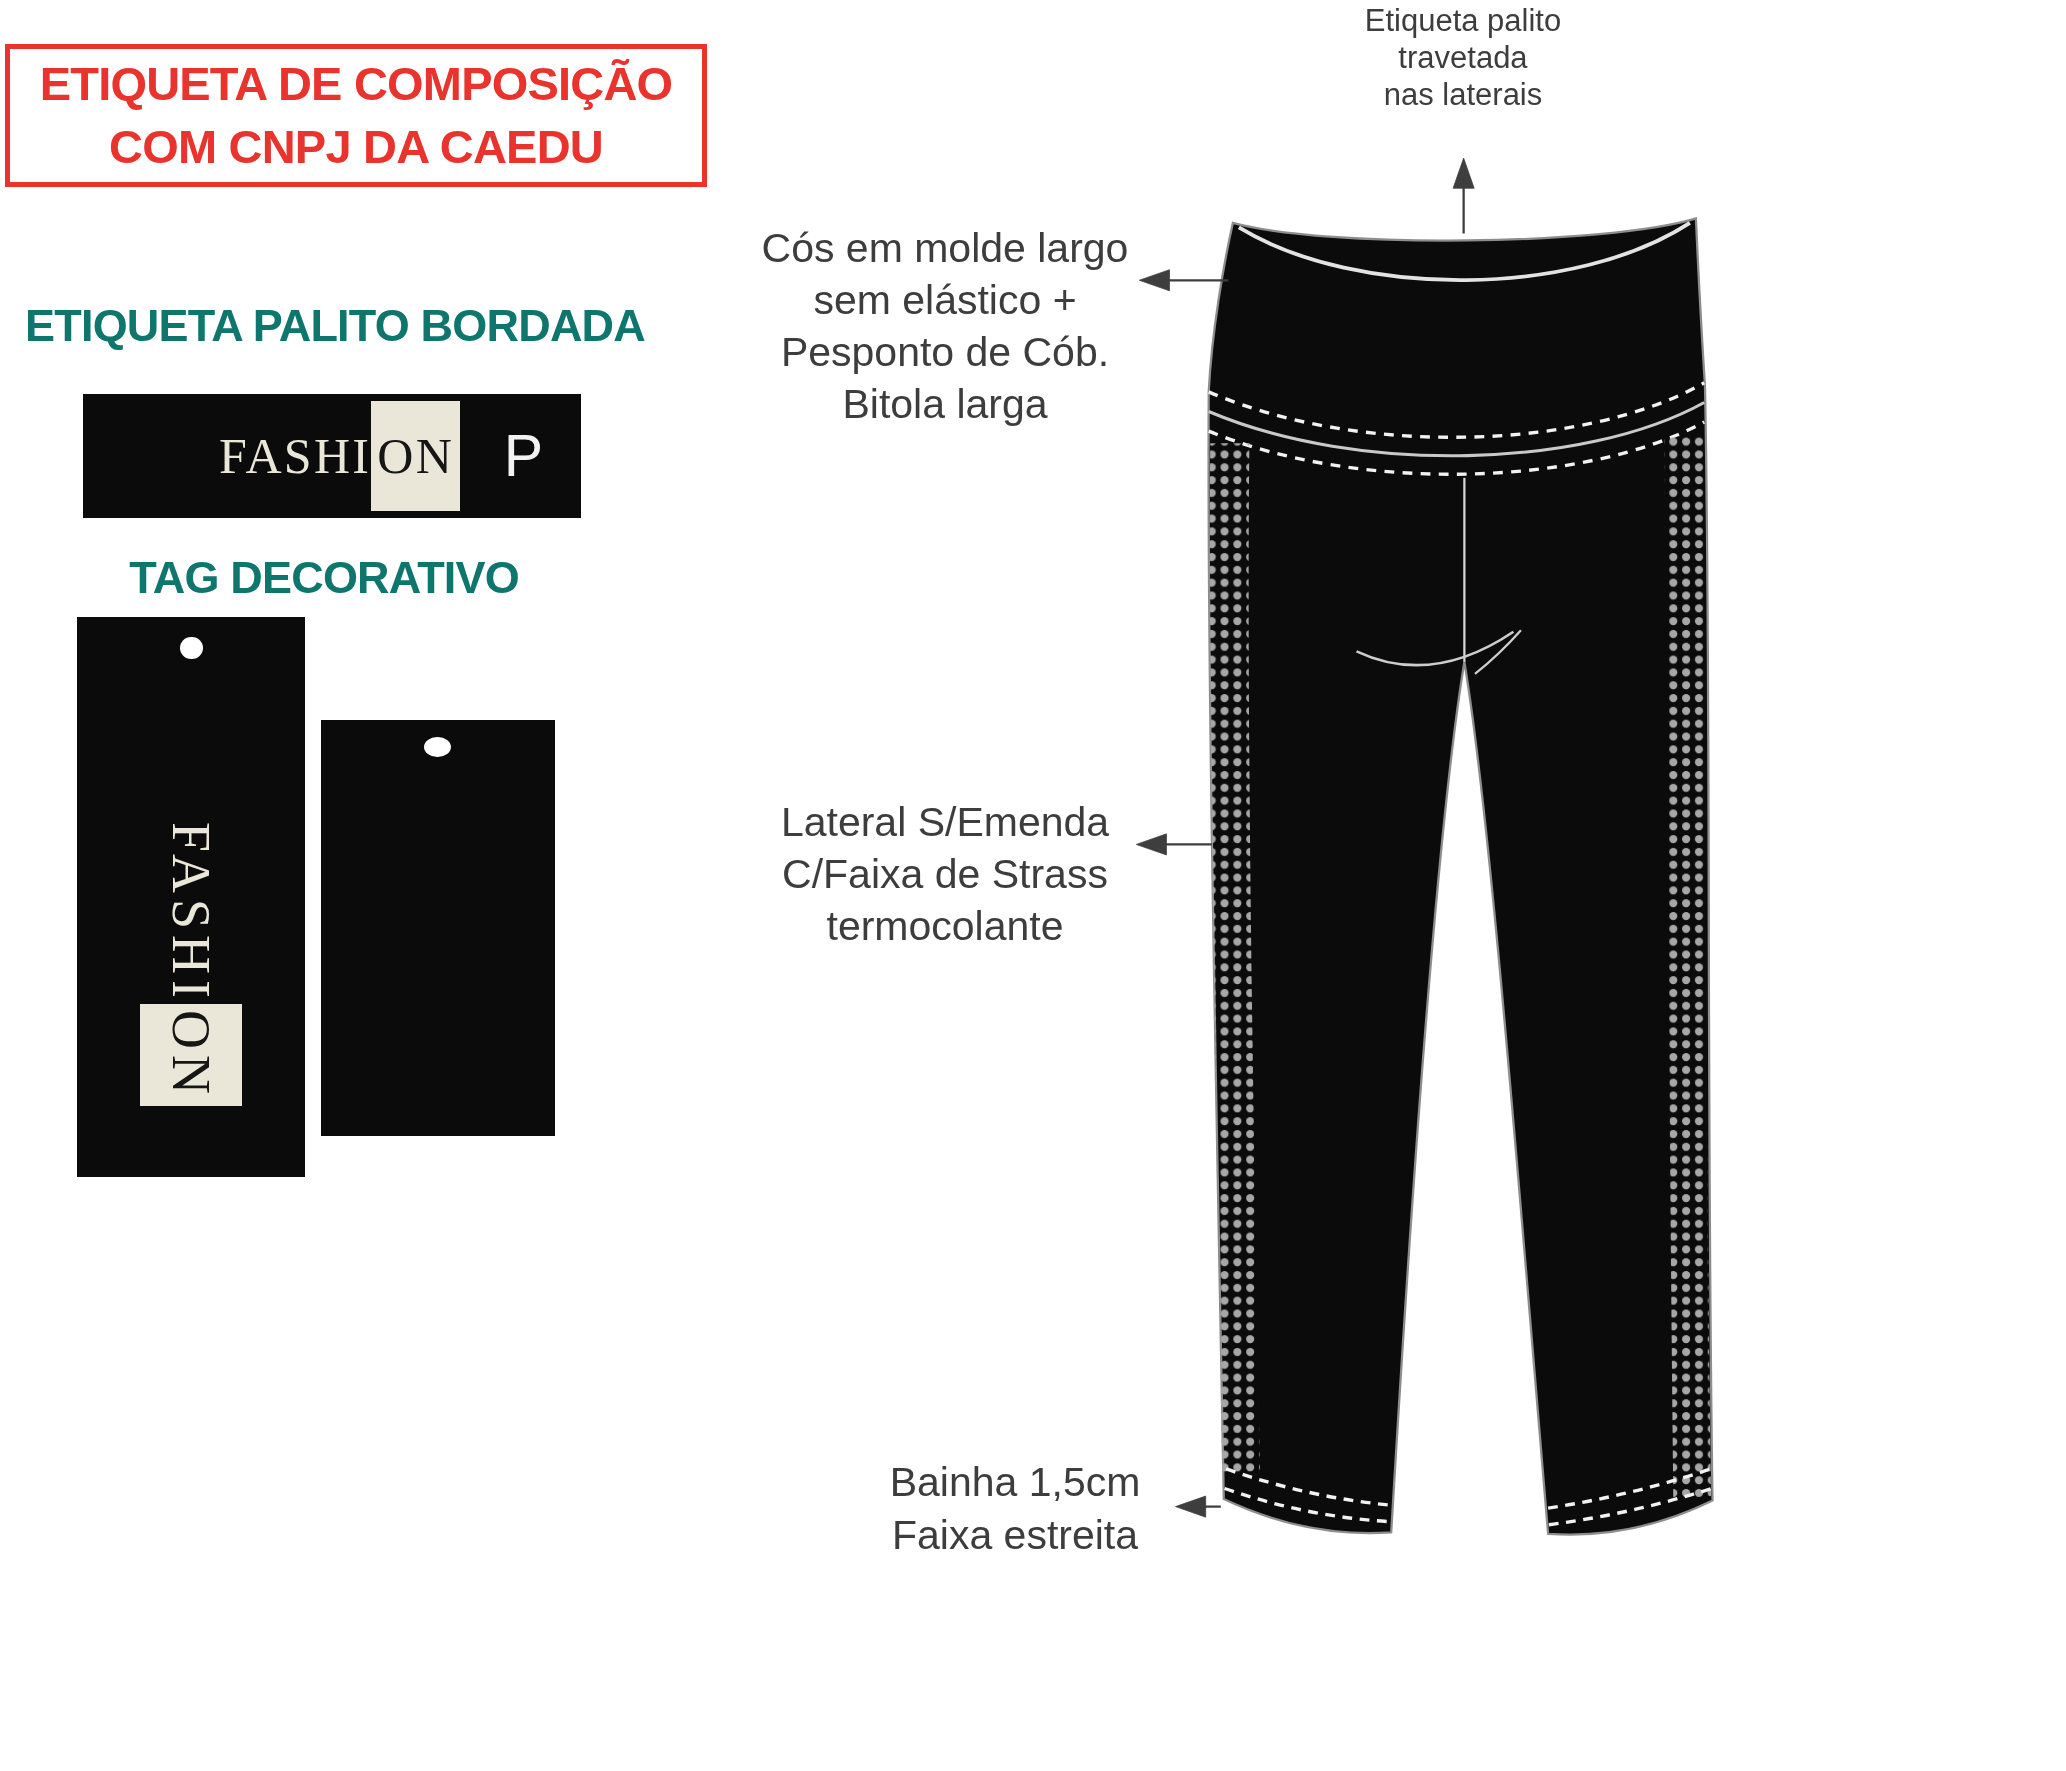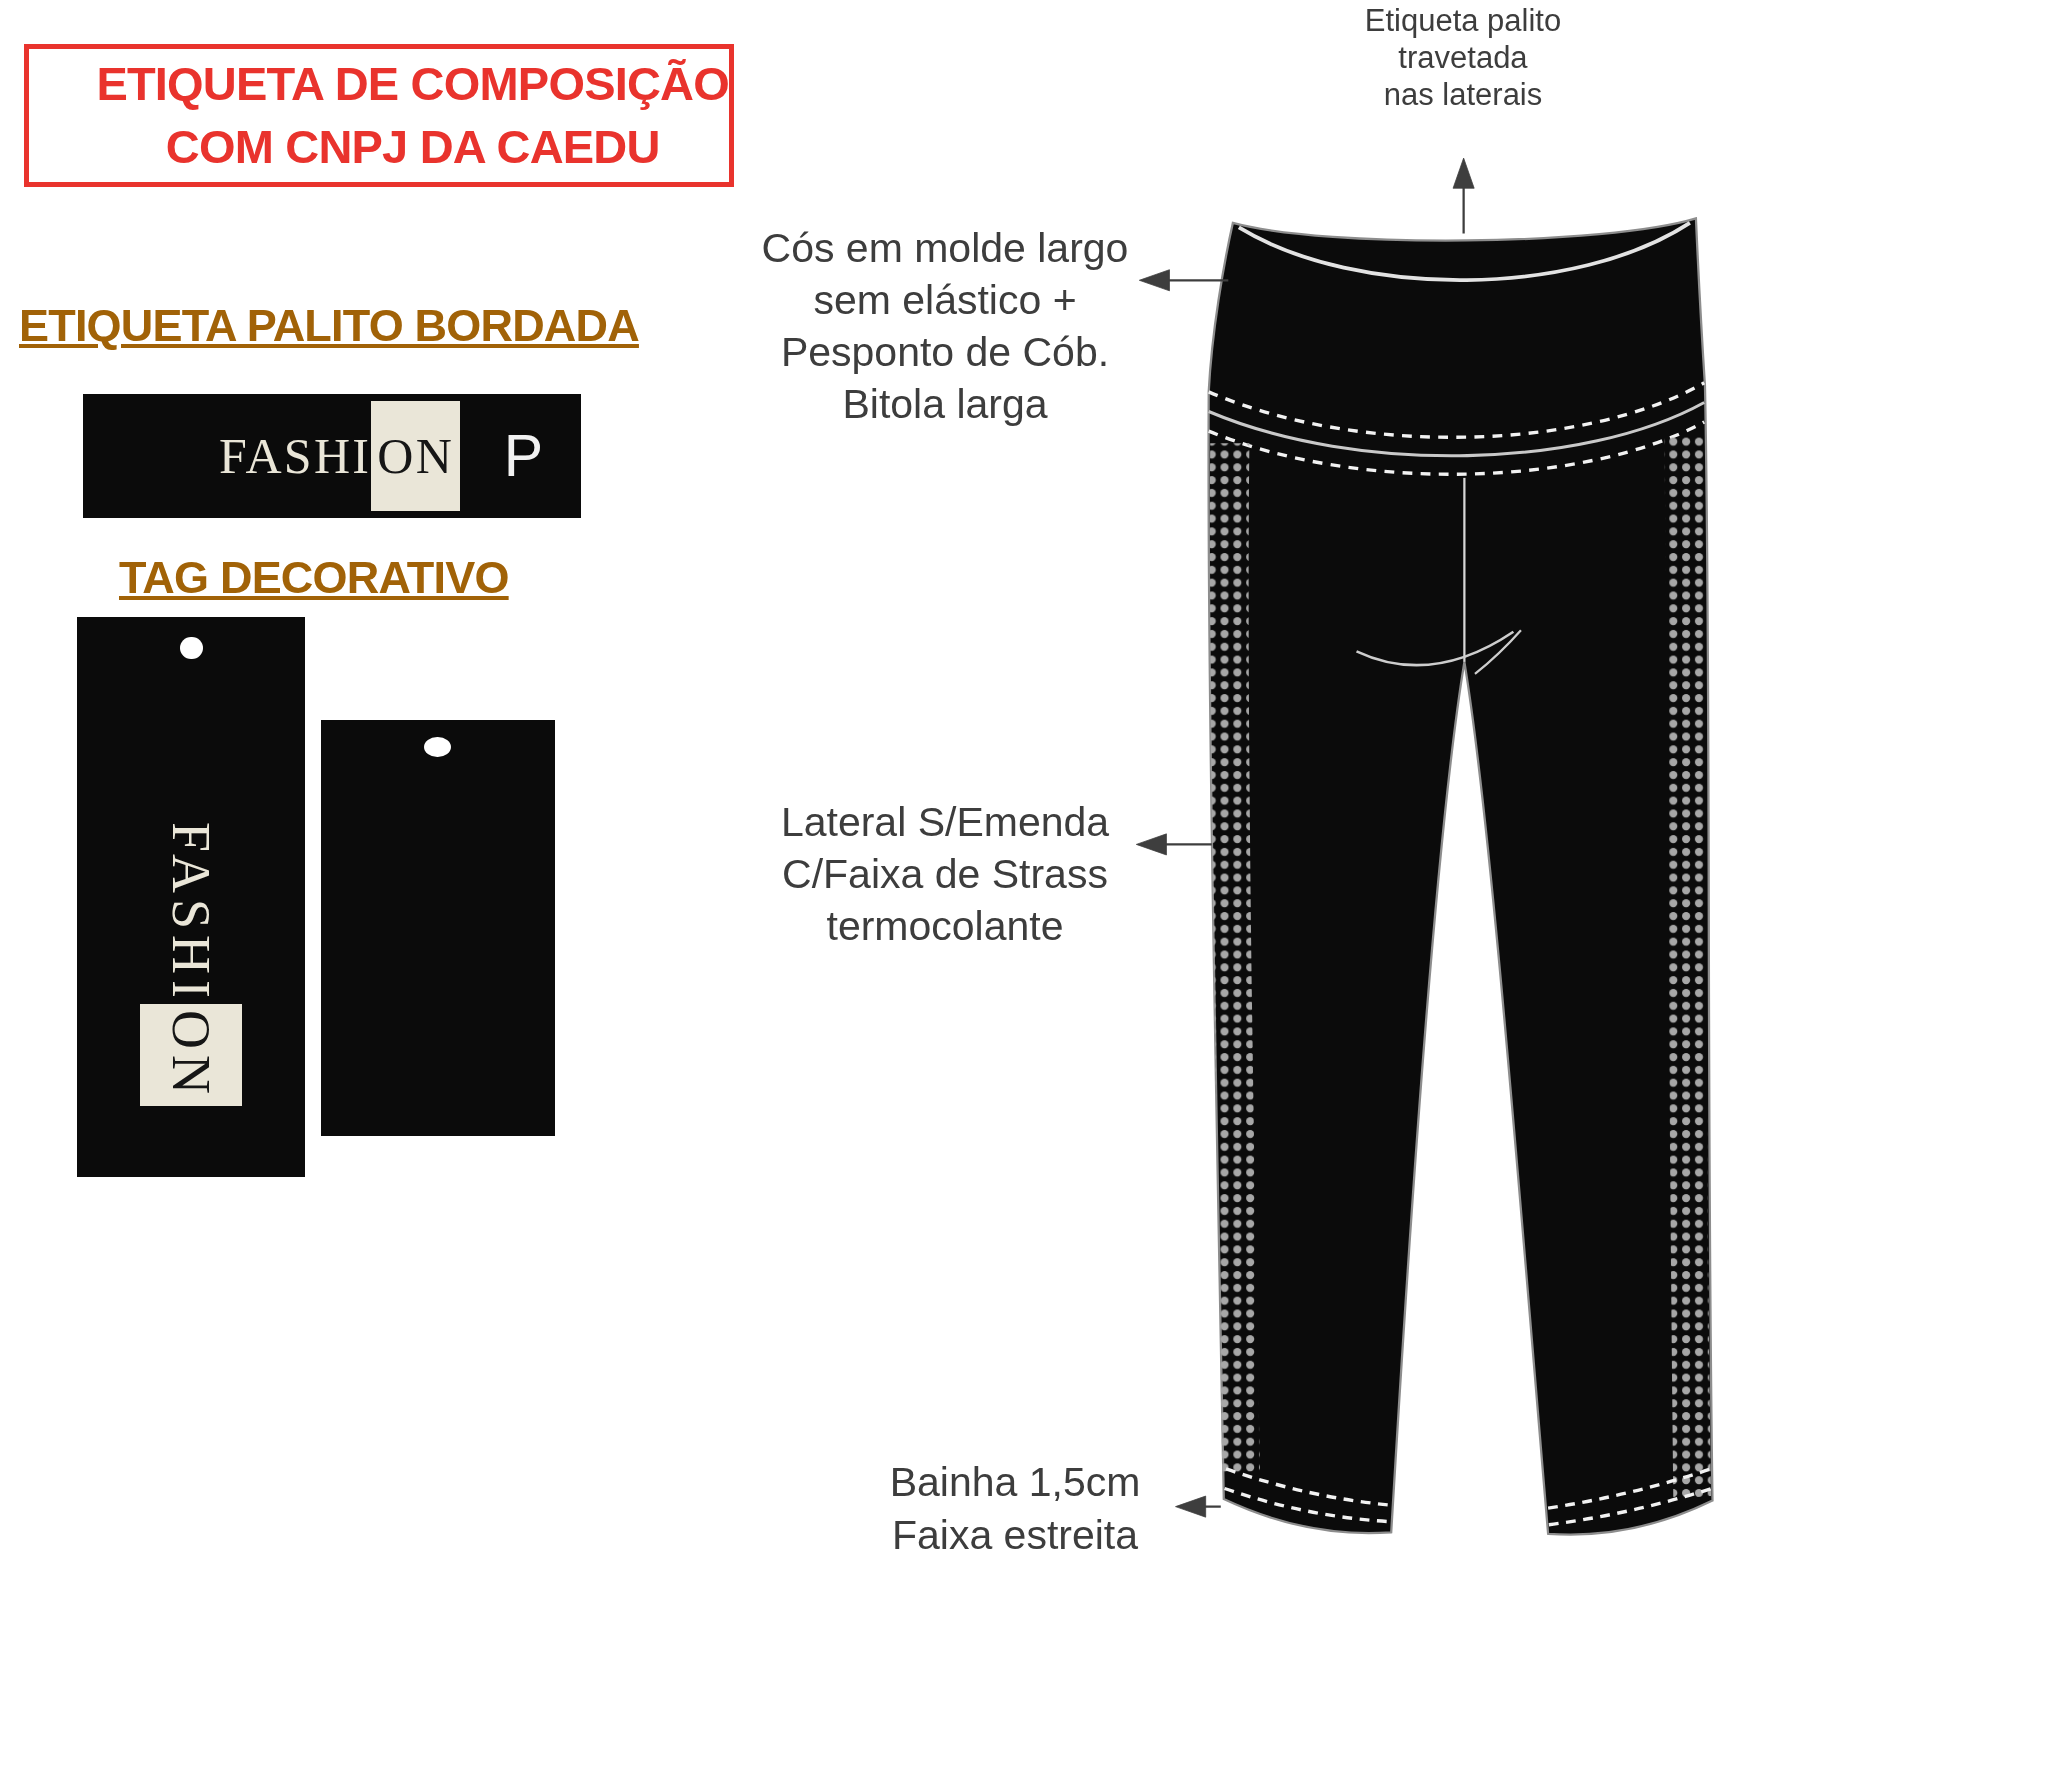--- a/index.html
+++ b/index.html
@@ -7,33 +7,33 @@
     width:2066px;height:1771px;
     background:#ffffff;
     font-family:"Liberation Sans", sans-serif;
     position:relative;
     overflow:hidden;
   }
   .abs{position:absolute;}
 
   
   .red-box{
-    left:24px;top:44px;width:692px;height:133px;
+    left:5px;top:44px;width:692px;height:133px;
     border:5.3px solid #e9332d;
-    display:flex;align-items:center;justify-content:flex-end;padding-left:8px;
+    display:flex;align-items:center;justify-content:center;
   }
   .red-box .txt{
     color:#e9332d;font-weight:bold;font-size:47px;line-height:1.32;
     text-align:center;white-space:pre-line;letter-spacing:-0.8px;
   }
 
   
   .heading{
-    color:#a16207;font-weight:bold;font-size:45px;letter-spacing:-0.8px;
-    text-align:left;white-space:nowrap;text-decoration:underline;
+    color:#0f766e;font-weight:bold;font-size:45px;letter-spacing:-0.8px;
+    text-align:right;white-space:nowrap;
   }
   .heading.h1{left:19px;top:300px;width:626px;}
   .heading.h2{left:119px;top:552px;width:400px;}
 
   
   .palito{
     left:83px;top:394px;width:498px;height:124px;background:#0b0b0b;
     display:flex;align-items:center;
   }
   .palito .brand{

